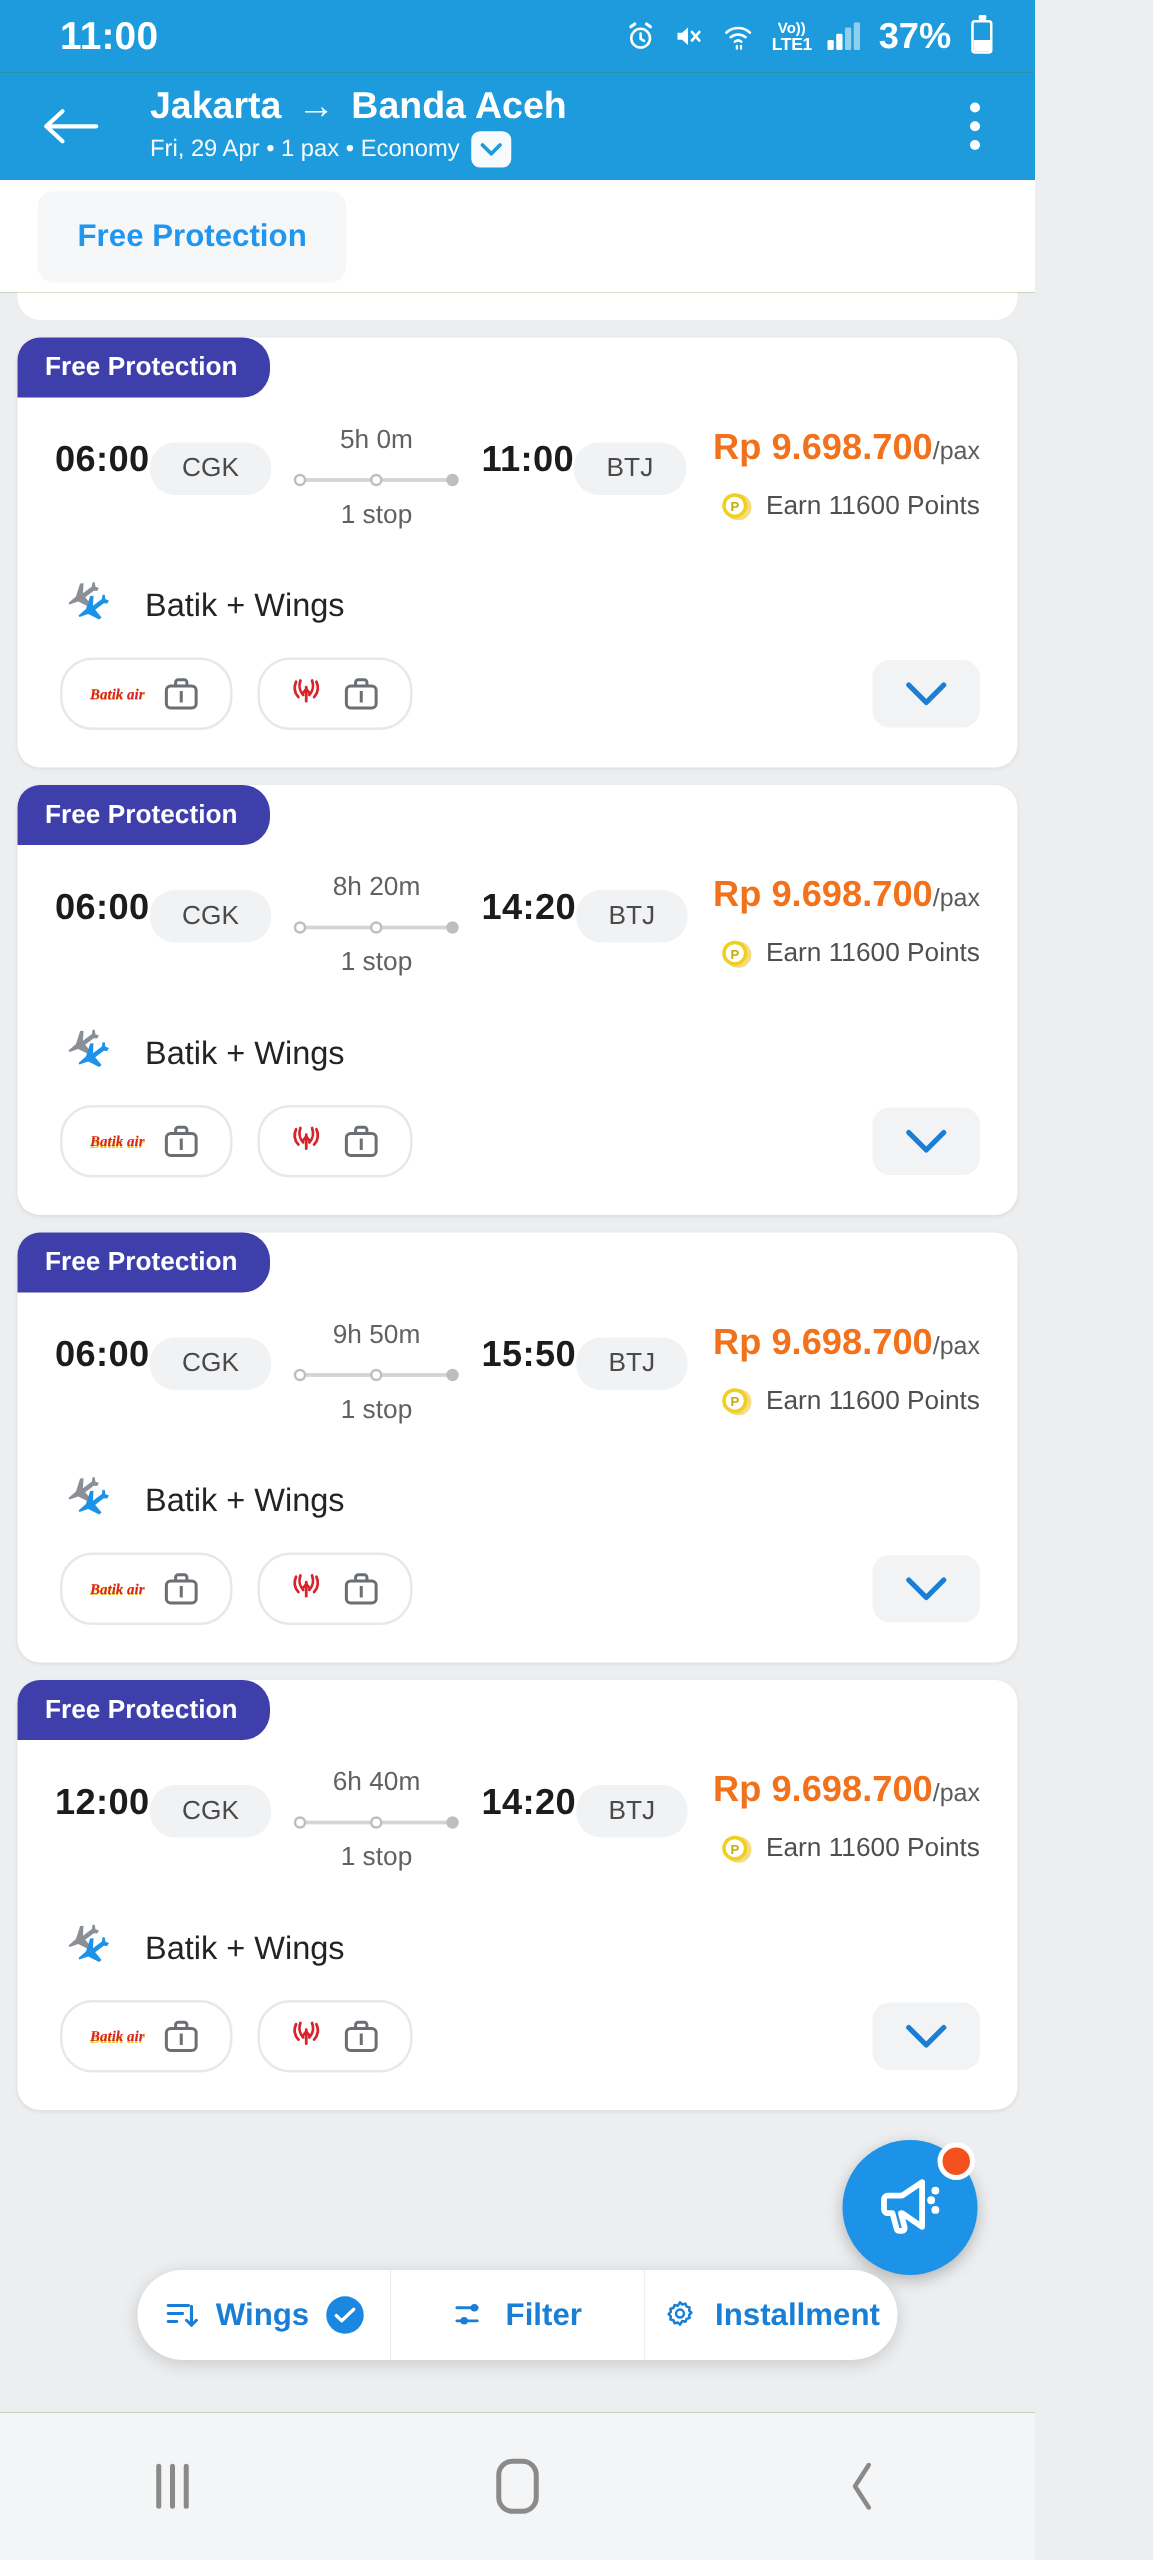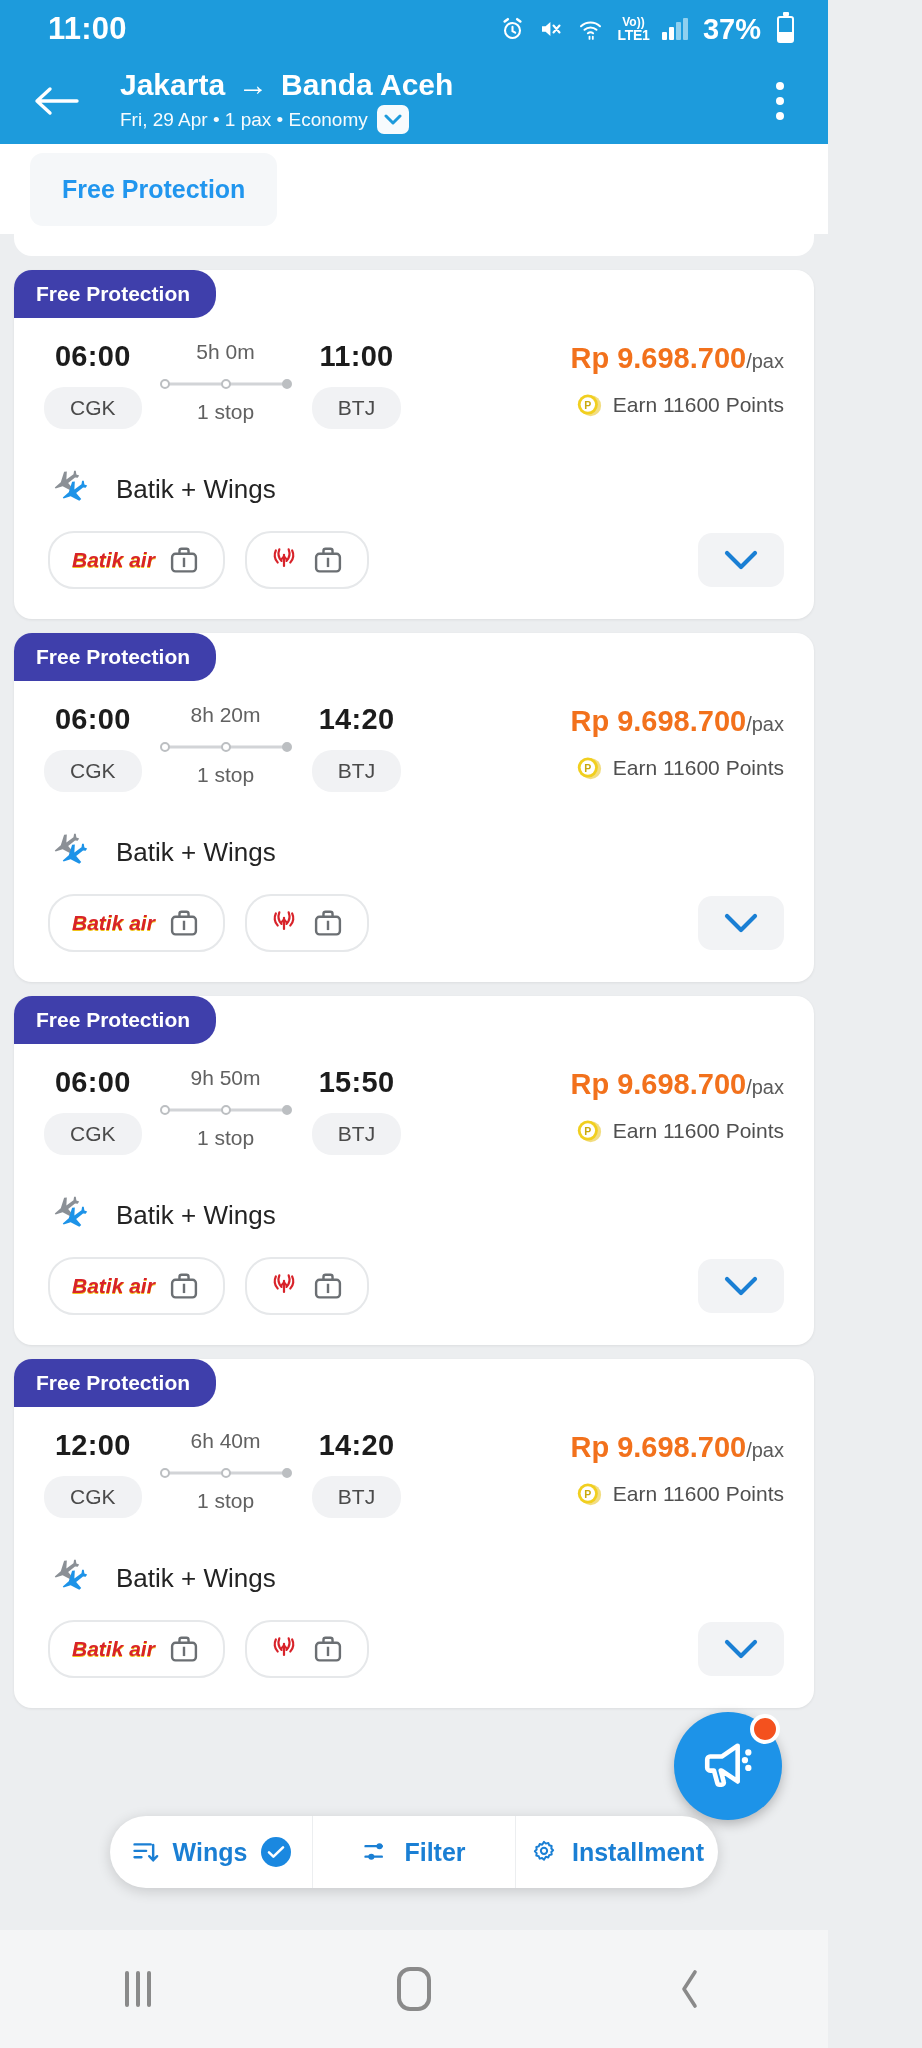--- a/index.html
+++ b/index.html
@@ -63,21 +63,21 @@
   .card {
     background: #fff; margin: 14px 14px 0 14px; border-radius: 18px;
     position: relative; padding-bottom: 30px; box-shadow: 0 1px 3px rgba(0,0,0,.07);
   }
   .badge {
     display: inline-block; background: #3f3fab; color: #fff; font-size: 21px; font-weight: 600;
     padding: 12px 26px 12px 22px; border-radius: 0 22px 22px 0; position: relative; top: 0; left: 0;
     margin-left: 0; border-top-left-radius: 18px;
   }
   .row-main { display: flex; align-items: flex-start; padding: 22px 30px 0 30px; }
-  .col-time { display: flex; flex-direction: column; align-items: center; min-width: 94px; }
+  .col-time { display: flex; flex-direction: row; align-items: center; min-width: 94px; }
   .t-big { font-size: 29px; font-weight: 700; color: #1c1c1c; letter-spacing: .3px; }
   .airport { margin-top: 14px; background: #f1f2f4; color: #4a4a4a; font-size: 21px;
              padding: 9px 26px; border-radius: 20px; }
   .col-mid { display:flex; flex-direction: column; align-items: center; padding: 0 18px; min-width: 152px; }
   .dur { font-size: 21px; color: #616161; }
   .line-wrap { position: relative; width: 132px; height: 18px; margin: 11px 0 7px 0; display:flex; align-items:center;}
   .line-wrap .bar { position:absolute; left: 5px; right: 5px; height: 3px; background: #d2d4d7; top: 50%; transform: translateY(-50%);}
   .dot { width: 10px; height: 10px; border-radius: 50%; border: 2px solid #bcbfc2; background: #fff; position:absolute; top:50%; transform:translateY(-50%); z-index:2;}
   .dot.d1 { left: 0; } .dot.d2 { left: 50%; margin-left:-5px; }
   .dot.d3 { right: 0; background:#bcbfc2; border-color:#bcbfc2;}
@@ -91,22 +91,22 @@
   .row-airline { display: flex; align-items: center; gap: 16px; padding: 40px 30px 0 34px; }
   .planes { position: relative; width: 52px; height: 40px; flex:0 0 auto;}
   .planes svg { position: absolute; }
   .al-name { font-size: 26px; color: #232323; font-weight: 400; }
 
   .row-bags { display: flex; align-items: center; gap: 20px; padding: 22px 30px 0 34px; position: relative;}
   .bagpill {
     display: flex; align-items: center; gap: 12px; border: 2px solid #e6e8ea;
     border-radius: 26px; padding: 10px 22px; background:#fff;
   }
-  .logo-batik { font-family: Liberation Sans, sans-serif; font-style: italic; font-weight: 700;
-                font-size: 21px; color: #d8232a; -webkit-text-stroke: 0; text-shadow: 0 1px 0 #f0c419; white-space:nowrap;}
+  .logo-batik { font-family: Liberation Serif, serif; font-style: italic; font-weight: 700;
+                font-size: 12px; color: #d8232a; -webkit-text-stroke: 0; text-shadow: 0 1px 0 #f0c419; white-space:nowrap;}
   .logo-wings { color:#d8232a; font-size: 26px; line-height:1; }
   .expand-btn {
     margin-left: auto; background: #f2f3f5; border-radius: 14px; width: 86px; height: 54px;
     display: flex; align-items: center; justify-content: center; cursor: pointer;
   }
 
   
   .fab {
     position: absolute; right: 46px; bottom: 228px; width: 108px; height: 108px;
     border-radius: 50%; background: #1d93e8; display: flex; align-items: center; justify-content: center;

